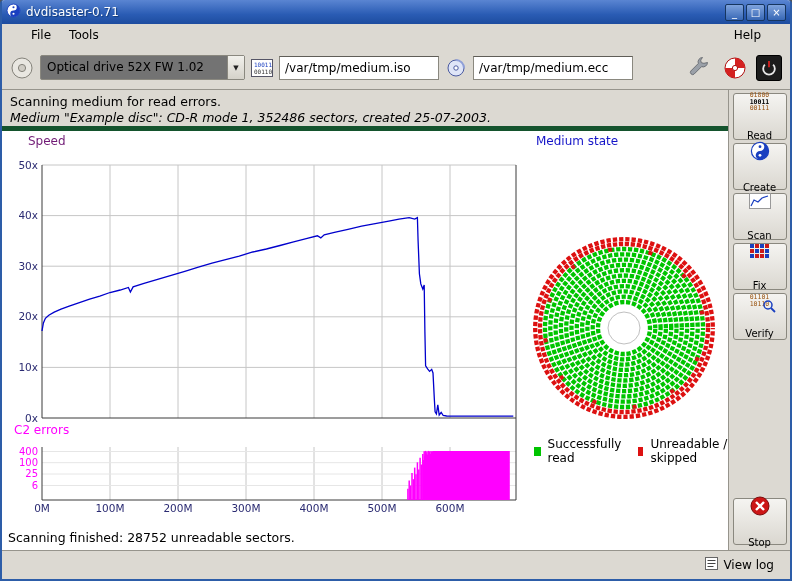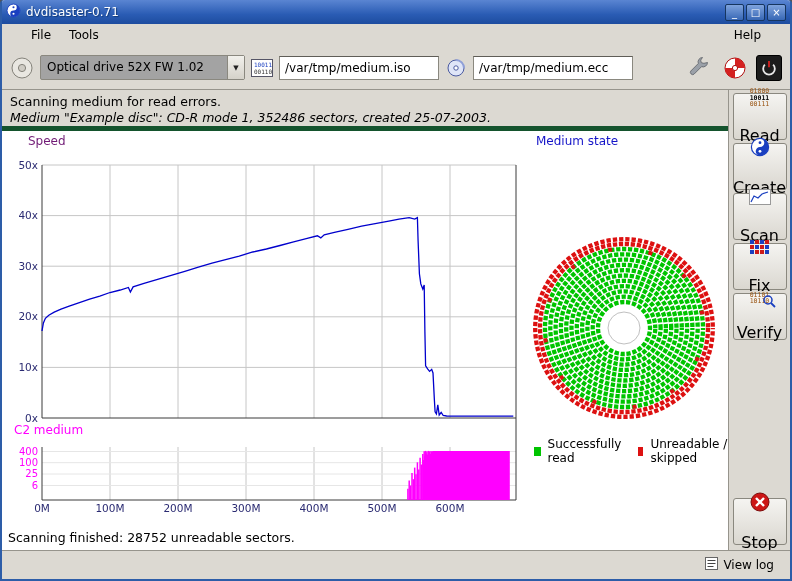--- a/index.html
+++ b/index.html
@@ -7,21 +7,21 @@
   body{font-family:"DejaVu Sans","Liberation Sans",sans-serif;font-size:12px;color:#000;background:#555}
   .window{width:792px;height:581px;background:#dcd9d2;border:2px solid #2d5da8;border-top:none;display:flex;flex-direction:column;border-radius:4px 4px 0 0}
   .titlebar{height:24px;background:linear-gradient(to bottom,#5a85d2,#2a5cb4 60%,#1d4c9f);display:flex;align-items:center;padding:0 4px;gap:5px;flex:0 0 auto;border-radius:3px 3px 0 0}
   .tb-title{color:#fff;font-weight:normal;font-size:12px;text-shadow:1px 1px 1px #123a78}
   .tb-btns{margin-left:auto;display:flex;gap:2px}
   .tb-btn{width:19px;height:17px;background:linear-gradient(#7fa3dd,#3767b5);border:1px solid #16355f;border-radius:2px;color:#fff;font-size:10px;line-height:15px;text-align:center}
   .menubar{height:22px;display:flex;align-items:center;padding:0 20px;flex:0 0 auto}
   .menu-item{padding:3px 9px}
   .spacer{flex:1}
   .toolbar{height:44px;display:flex;align-items:center;gap:6px;padding:0 8px;border-bottom:1px solid #96948c;flex:0 0 auto}
-  .combo{display:flex;align-items:stretch;height:25px;width:205px;border:1px solid #8a887f;background:#a3a3a3;border-radius:2px}
+  .combo{display:flex;align-items:stretch;height:25px;width:205px;border:1px solid #8a887f;background:#737373;border-radius:2px}
   .combo-text{flex:1;padding:4px 6px;white-space:nowrap;overflow:hidden}
   .combo-btn{width:17px;background:linear-gradient(#f2f1ec,#d5d2ca);border-left:1px solid #8a887f;display:flex;align-items:center;justify-content:center;font-size:7px;color:#222}
   .entry{width:160px;height:24px;border:1px solid #8a887f;border-top-color:#5f5d57;background:#fff;padding:0 5px;font:12px "DejaVu Sans",sans-serif}
   .tool-icon{display:flex;align-items:center}
   .tool-btn{display:flex;align-items:center;justify-content:center;width:30px;height:30px}
   .power{width:26px;height:26px;background:#1c1c1c;border-radius:3px;border:1px solid #000}
   .content{flex:1;display:flex;min-height:0}
   .left-col{width:726px;display:flex;flex-direction:column}
   .statusarea{height:41px;border-bottom:5px solid #14532d;padding:4px 8px 0}
   .status-line1{font-size:12.5px}
@@ -37,21 +37,21 @@
   .axis{stroke:#3a3a3a;stroke-width:1}
   .ylab,.xlab{font-size:10.5px;fill:#2b2b72}
   .c2lab{font-size:10px;fill:#ff00ff}
   .legend{position:absolute;left:532px;top:306px;display:flex;flex-direction:row;gap:14px}
   .legend-row{display:flex;align-items:center;gap:7px;font-size:12px}
   .swatch{width:9px;height:9px;display:inline-block}
   .finish{position:absolute;left:6px;bottom:5px;font-size:12.5px}
   .sidebar{width:62px;border-left:1px solid #96948c;display:flex;flex-direction:column;align-items:center;padding:3px 0;gap:3px}
   .side-btn{width:54px;height:47px;background:linear-gradient(#f5f4f1,#dad7d0);border:1px solid #8a887f;border-radius:3px;display:flex;flex-direction:column;align-items:center;justify-content:center}
   .side-btn.stop{margin-top:auto;margin-bottom:2px}
-  .side-label{font-size:16px;margin-top:18px}
+  .side-label{font-size:10px;margin-top:18px}
   .bin{font-family:"DejaVu Sans Mono","Liberation Mono",monospace;font-size:6.5px;line-height:6.5px;color:#99520f;text-align:center}
   .bin.bold{font-weight:bold;color:#000}
   .verify-icon{position:relative;width:28px;height:18px}
   .mag{position:absolute;right:-2px;bottom:-3px}
   .bottombar{height:29px;border-top:1px solid #96948c;display:flex;align-items:center;justify-content:flex-end;padding:0 16px;flex:0 0 auto}
   .viewlog{display:flex;align-items:center;gap:5px}
 </style>
 </head>
 <body>
 
@@ -134,21 +134,21 @@
 
   <div class="content">
     <div class="left-col">
       <div class="statusarea">
         <div class="status-line1">Scanning medium for read errors.</div>
         <div class="status-line2">Medium "Example disc": CD-R mode 1, 352486 sectors, created 25-07-2003.</div>
       </div>
       <div class="canvas">
         <span class="lbl speed-lbl">Speed</span>
         <span class="lbl medium-lbl">Medium state</span>
-        <span class="lbl c2-lbl">C2 medium</span>
+        <span class="lbl c2-lbl">C2 errors</span>
         <svg id="chart-svg" width="726" height="419">
             <line x1="108.0" y1="34" x2="108.0" y2="287" class="grid"></line>
             <line x1="108.0" y1="316" x2="108.0" y2="369" class="grid"></line>
             <line x1="176.0" y1="34" x2="176.0" y2="287" class="grid"></line>
             <line x1="176.0" y1="316" x2="176.0" y2="369" class="grid"></line>
             <line x1="244.0" y1="34" x2="244.0" y2="287" class="grid"></line>
             <line x1="244.0" y1="316" x2="244.0" y2="369" class="grid"></line>
             <line x1="312.0" y1="34" x2="312.0" y2="287" class="grid"></line>
             <line x1="312.0" y1="316" x2="312.0" y2="369" class="grid"></line>
             <line x1="380.0" y1="34" x2="380.0" y2="287" class="grid"></line>

